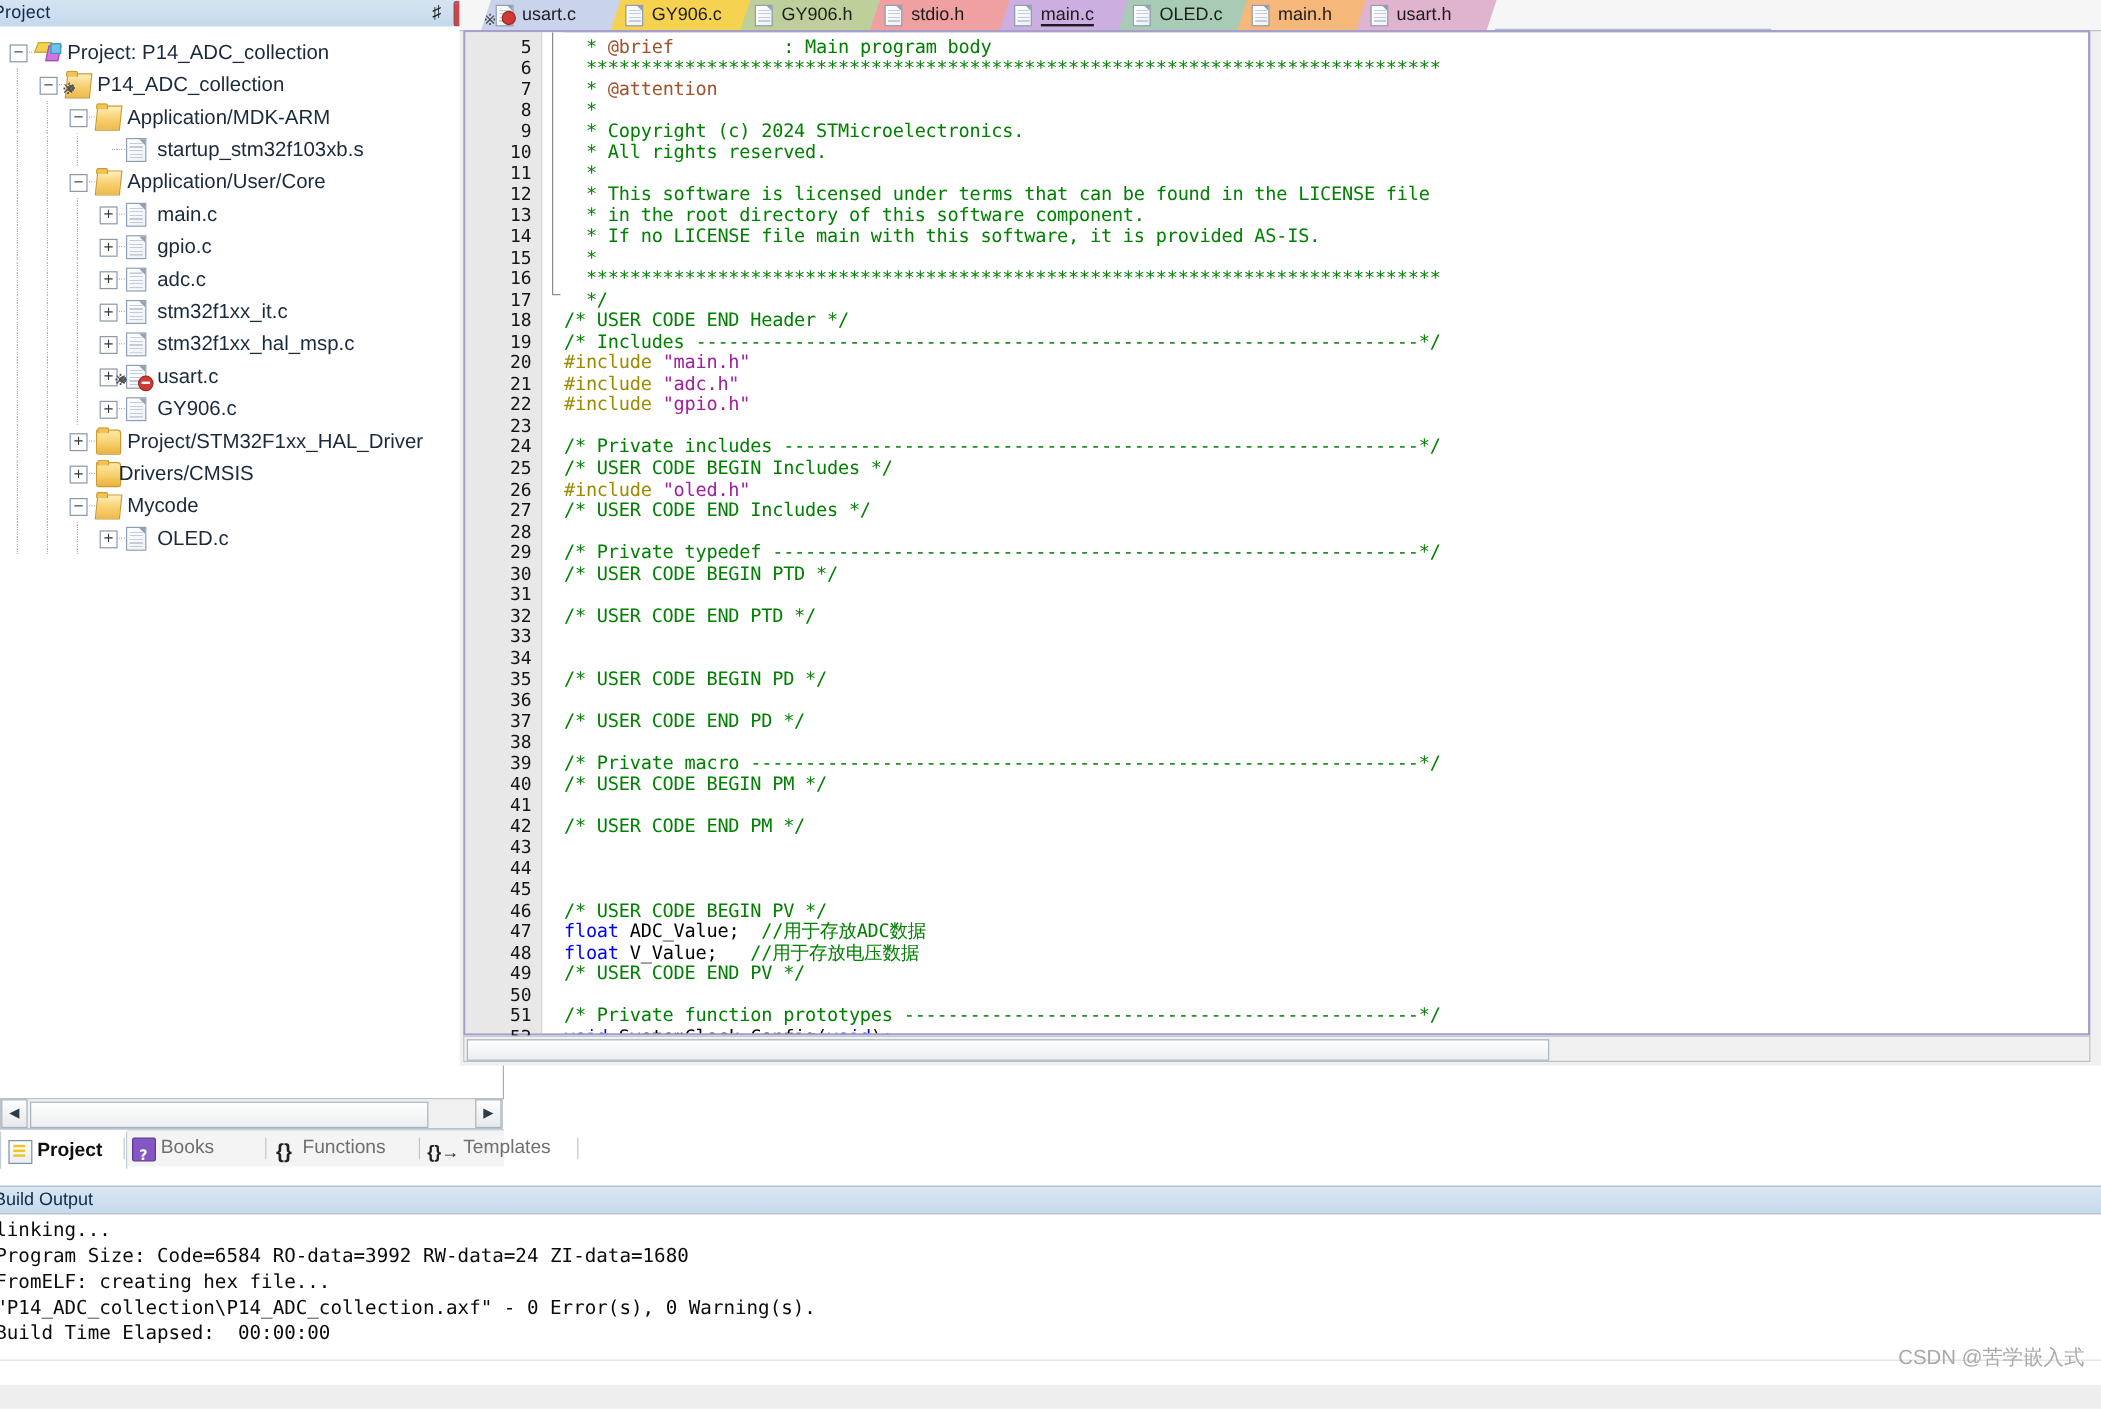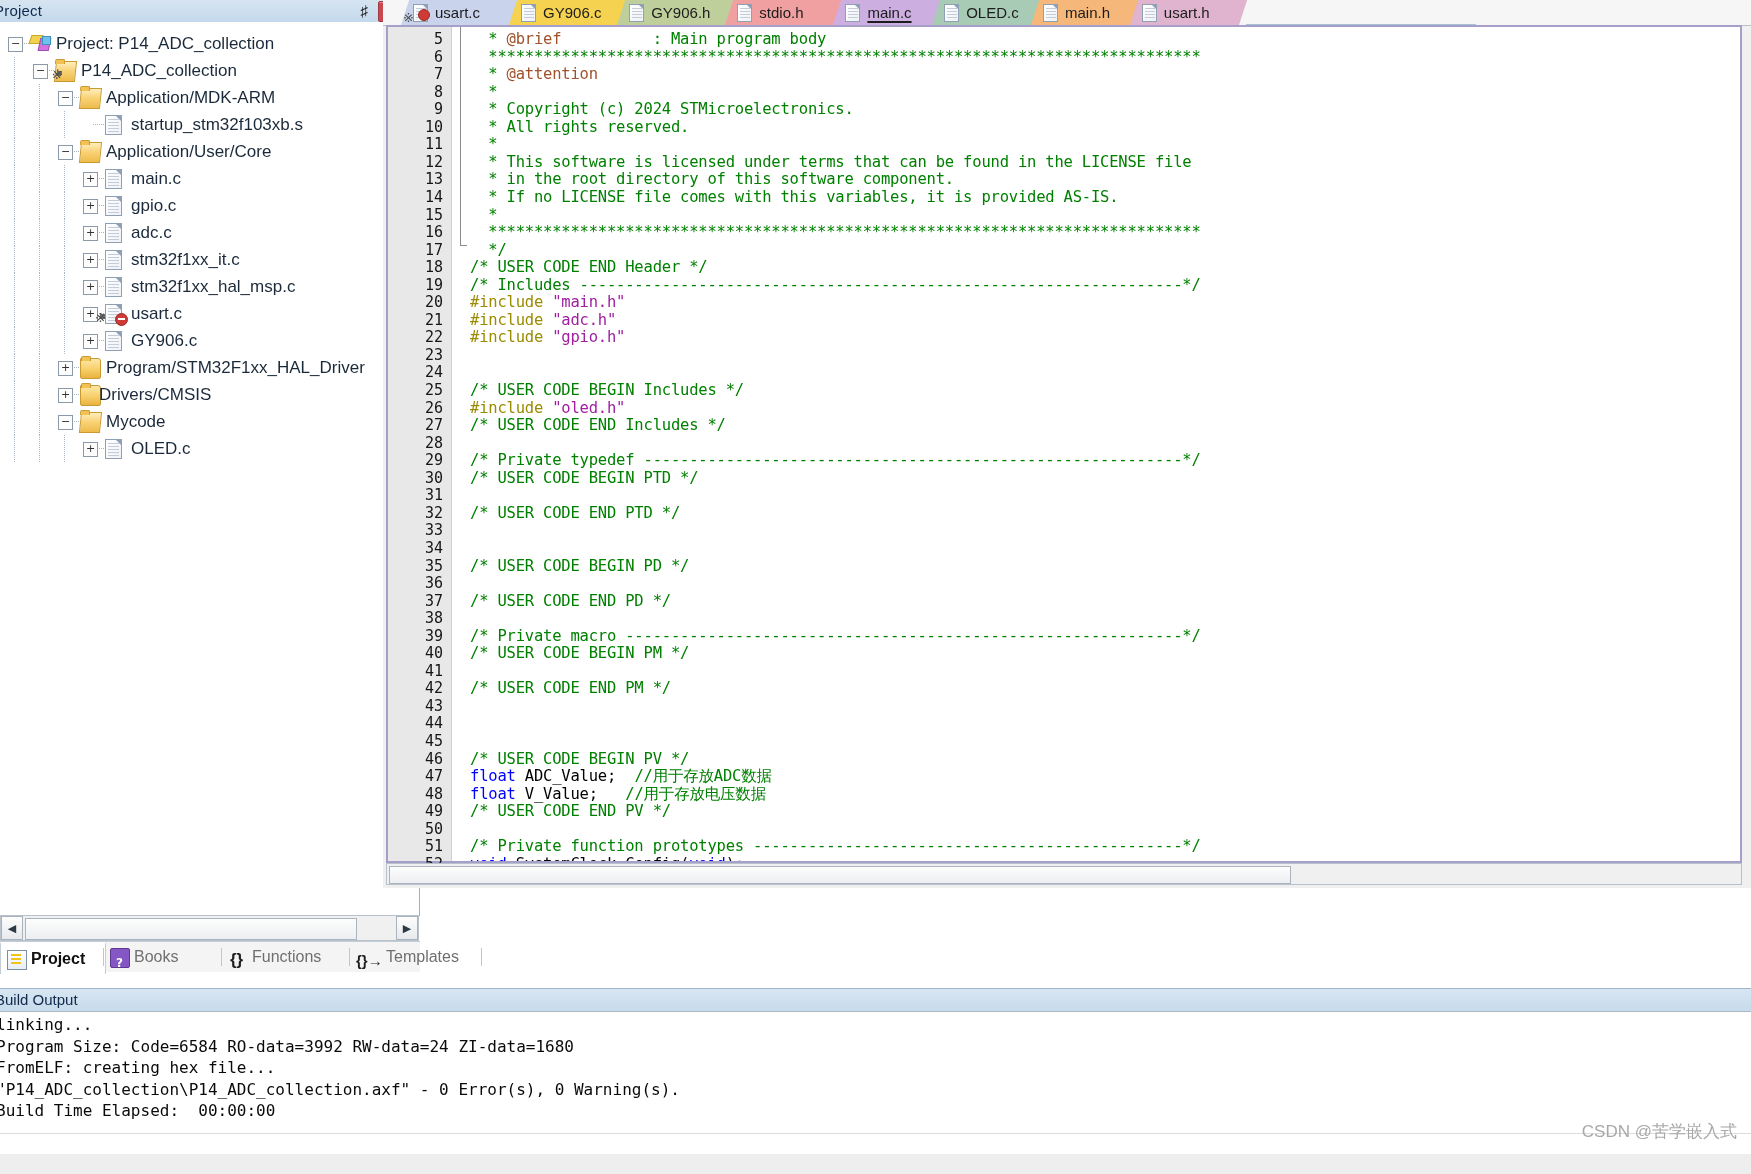--- a/index.html
+++ b/index.html
@@ -393,21 +393,21 @@
               <div class="hatch"></div>
             </div>
             <div class="lbl" style="left: 131px;">GY906.c</div>
           </div>
           <div class="trow">
             <div class="dots-v" style="left: 14px;"></div>
             <div class="dots-v" style="left: 39px;"></div>
             <div class="dots-h" style="left: 68px; width: 12px;"></div>
             <div class="exp" style="left: 58px;">+</div>
             <div class="ic ic-folder" style="left: 80px;"></div>
-            <div class="lbl" style="left: 106px;">Program/STM32F1xx_HAL_Driver</div>
+            <div class="lbl" style="left: 106px;">Project/STM32F1xx_HAL_Driver</div>
           </div>
           <div class="trow">
             <div class="dots-v" style="left: 14px;"></div>
             <div class="dots-v" style="left: 39px;"></div>
             <div class="dots-h" style="left: 68px; width: 12px;"></div>
             <div class="exp" style="left: 58px;">+</div>
             <div class="ic ic-folder" style="left: 80px;"></div>
             <div class="lbl" style="left: 99px;">Drivers/CMSIS</div>
           </div>
           <div class="trow">
@@ -589,30 +589,31 @@
       <div class="code" id="code">
           <div class="cl" style="top: 4px;"><span class="cmt">  * </span><span class="doctag">@brief</span><span class="cmt">          : Main program body</span></div>
           <div class="cl" style="top: 21.55px;"><span class="cmt">  ******************************************************************************</span></div>
           <div class="cl" style="top: 39.1px;"><span class="cmt">  * </span><span class="doctag">@attention</span></div>
           <div class="cl" style="top: 56.65px;"><span class="cmt">  *</span></div>
           <div class="cl" style="top: 74.2px;"><span class="cmt">  * Copyright (c) 2024 STMicroelectronics.</span></div>
           <div class="cl" style="top: 91.75px;"><span class="cmt">  * All rights reserved.</span></div>
           <div class="cl" style="top: 109.3px;"><span class="cmt">  *</span></div>
           <div class="cl" style="top: 126.85px;"><span class="cmt">  * This software is licensed under terms that can be found in the LICENSE file</span></div>
           <div class="cl" style="top: 144.4px;"><span class="cmt">  * in the root directory of this software component.</span></div>
-          <div class="cl" style="top: 161.95px;"><span class="cmt">  * If no LICENSE file comes with this variables, it is provided AS-IS.</span></div>
+          <div class="cl" style="top: 161.95px;"><span class="cmt">  * If no LICENSE file main with this software, it is provided AS-IS.</span></div>
           <div class="cl" style="top: 179.5px;"><span class="cmt">  *</span></div>
           <div class="cl" style="top: 197.05px;"><span class="cmt">  ******************************************************************************</span></div>
           <div class="cl" style="top: 214.6px;"><span class="cmt">  */</span></div>
           <div class="cl" style="top: 232.15px;"><span class="cmt">/* USER CODE END Header */</span></div>
           <div class="cl" style="top: 249.7px;"><span class="cmt">/* Includes ------------------------------------------------------------------*/</span></div>
           <div class="cl" style="top: 267.25px;"><span class="pp">#include </span><span class="str">"main.h"</span></div>
           <div class="cl" style="top: 284.8px;"><span class="pp">#include </span><span class="str">"adc.h"</span></div>
           <div class="cl" style="top: 302.35px;"><span class="pp">#include </span><span class="str">"gpio.h"</span></div>
           <div class="cl" style="top: 319.9px;"></div>
+          <div class="cl" style="top: 337.45px;"><span class="cmt">/* Private includes ----------------------------------------------------------*/</span></div>
           <div class="cl" style="top: 355px;"><span class="cmt">/* USER CODE BEGIN Includes */</span></div>
           <div class="cl" style="top: 372.55px;"><span class="pp">#include </span><span class="str">"oled.h"</span></div>
           <div class="cl" style="top: 390.1px;"><span class="cmt">/* USER CODE END Includes */</span></div>
           <div class="cl" style="top: 407.65px;"></div>
           <div class="cl" style="top: 425.2px;"><span class="cmt">/* Private typedef -----------------------------------------------------------*/</span></div>
           <div class="cl" style="top: 442.75px;"><span class="cmt">/* USER CODE BEGIN PTD */</span></div>
           <div class="cl" style="top: 460.3px;"></div>
           <div class="cl" style="top: 477.85px;"><span class="cmt">/* USER CODE END PTD */</span></div>
           <div class="cl" style="top: 495.4px;"></div>
           <div class="cl" style="top: 530.5px;"><span class="cmt">/* USER CODE BEGIN PD */</span></div>

